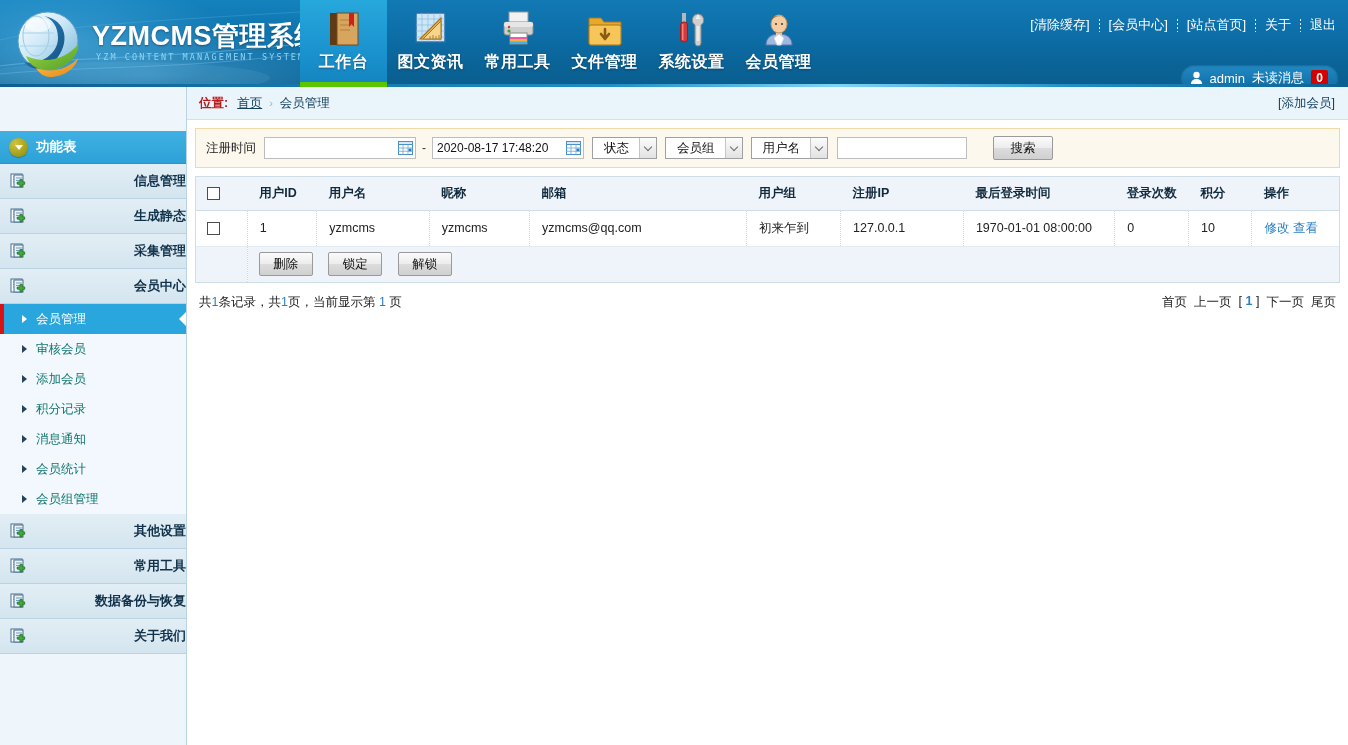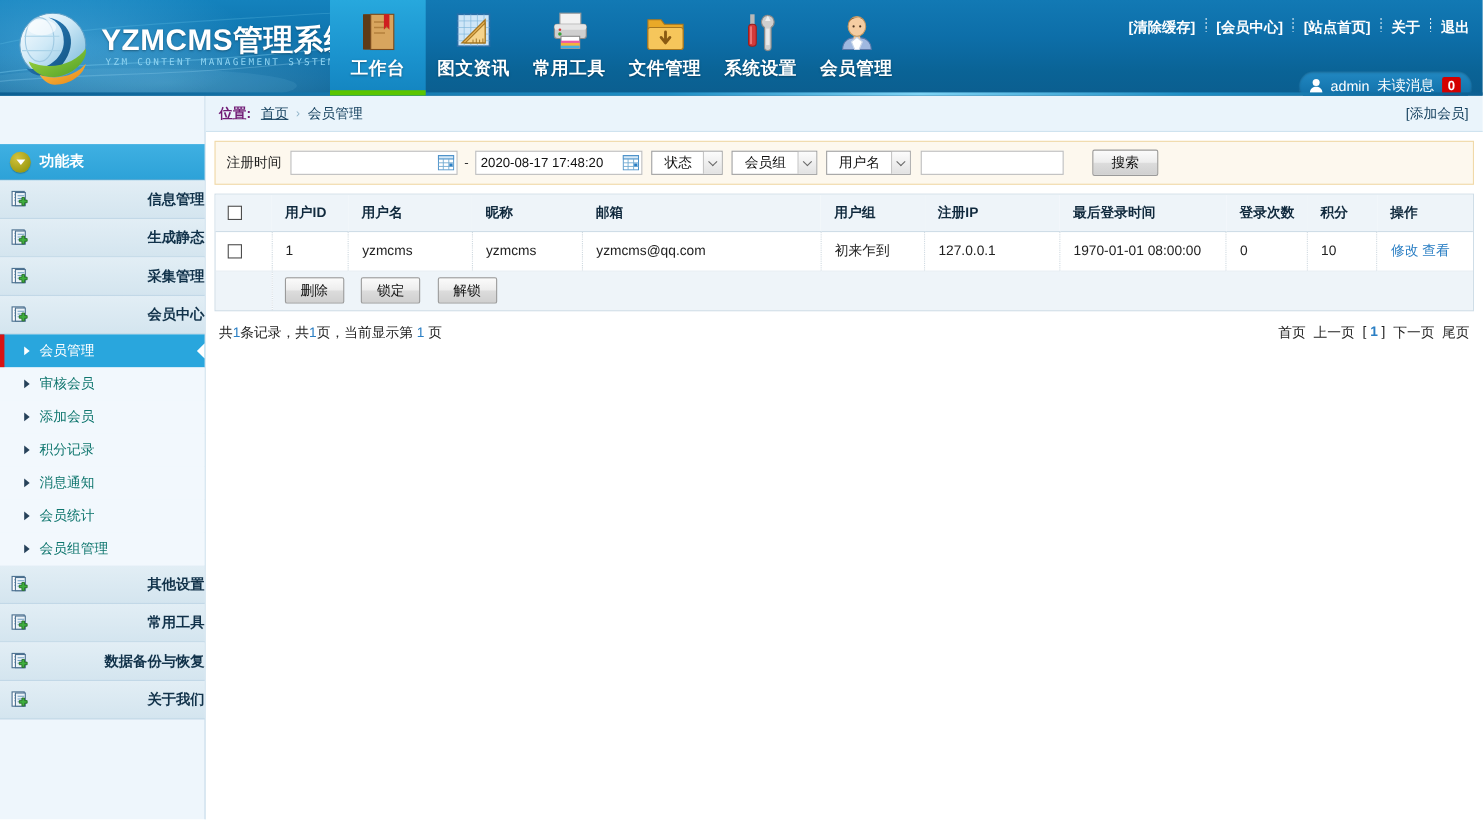--- a/index.html
+++ b/index.html
@@ -62,22 +62,22 @@
     content:""; position:absolute; left:0; right:0; bottom:0; height:5px; background:#5bc500; z-index:3;
   }
   .nav-icon { width: 42px; height: 42px; margin-bottom: 2px; }
   .nav-label {
     color:#ffffff; font-size: 16px; font-weight: bold; letter-spacing:.5px;
     text-shadow: 0 1px 2px rgba(0,0,0,.35);
   }
 
   
   #hdr-links {
-    position:absolute; right: 12px; top: 16px; display:flex; 
-    color:#ffffff; font-size: 13px; font-weight: bold;
+    position:absolute; right: 12px; top: 16px; display:flex; align-items:center;
+    color:#ffffff; font-size: 13px;
   }
   #hdr-links a { color:#ffffff; text-decoration:none; white-space:nowrap; }
   .hdr-sep {
     width:1px; height:13px; margin:0 9px;
     background: repeating-linear-gradient(180deg, rgba(255,255,255,.85) 0 2px, rgba(255,255,255,0) 2px 4px);
   }
   #userpill {
     position:absolute; right: 10px; top: 65px; height: 26px;
     display:flex; align-items:center; gap:7px; padding: 0 10px 0 9px;
     border-radius: 13px;
@@ -146,21 +146,21 @@
   }
   .docicon { width:17px; height:16px; flex:0 0 17px; }
 
   
   #content { flex:1; background:#ffffff; min-width:0; }
   #crumb {
     height: 33px; display:flex; align-items:center; padding: 0 13px 0 12px;
     background:#eaf4fb; border-bottom:1px solid #cfe3ef;
     font-size:12.5px; color:#16415f;
   }
-  #crumb .pos { font-weight:bold; color:#701a75; margin-right:9px; }
+  #crumb .pos { font-weight:bold; color:#b91c1c; margin-right:9px; }
   #crumb .home { color:#16415f; }
   #crumb .arr { color:#8fb3c8; margin:0 7px; font-size:11px; }
   #crumb .cur { color:#16415f; }
   #crumb .add { margin-left:auto; color:#16415f; text-decoration:none; }
 
   #searchbar {
     margin: 8px 8px 0 8px; height: 40px;
     background: #fdf8ee; border: 1px solid #f0d9a8;
     display:flex; align-items:center; padding: 0 10px; gap: 0;
   }

